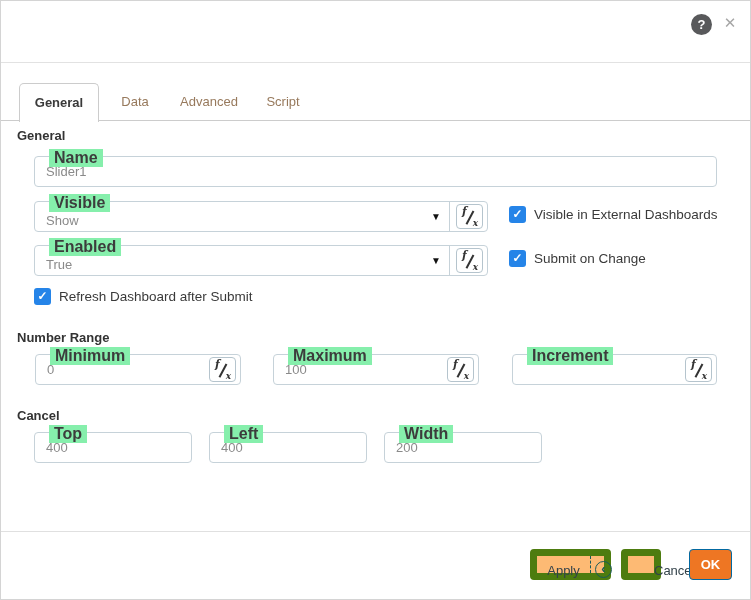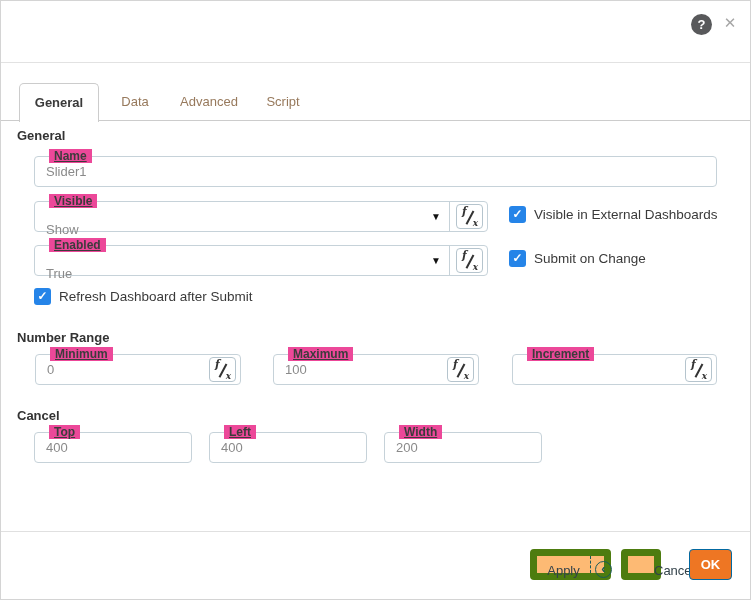--- a/index.html
+++ b/index.html
@@ -55,30 +55,30 @@
   .section-heading {
     position:absolute; left:16px; font-size:13px; font-weight:bold; color:#333;
   }
 
   
   .field {
     position:absolute; height:31px; background:#fff;
     border:1px solid #c6d2d9; border-radius:4px;
   }
   .field-label {
-    position:absolute; top:-8px; left:14px; background:#ec4899; padding:0 5px;
-    font-size:12px; font-weight:bold; color:#3c3c3c; white-space:nowrap;text-decoration:underline;
+    position:absolute; top:-8px; left:14px; background:#86efac; padding:0 5px;
+    font-size:16px; font-weight:bold; color:#3c3c3c; white-space:nowrap;
   }
   .field input {
     position:absolute; left:11px; top:0; height:100%; border:none; outline:none;
     font-family:"Liberation Sans", sans-serif; font-size:13px; color:#8a8a8a;
     background:transparent; width:calc(100% - 50px);
   }
   .dd-value {
-    position:absolute; left:11px; top:13px; height:100%; line-height:29px;
+    position:absolute; left:11px; top:4px; height:100%; line-height:29px;
     font-size:13px; color:#8a8a8a;
   }
   .dd-arrow {
     position:absolute; right:46px; top:0; height:100%; line-height:29px;
     font-size:10px; color:#111;
   }
   .dd-sep {
     position:absolute; right:37px; top:0; height:100%;
     border-left:1px solid #c6d2d9;
   }

